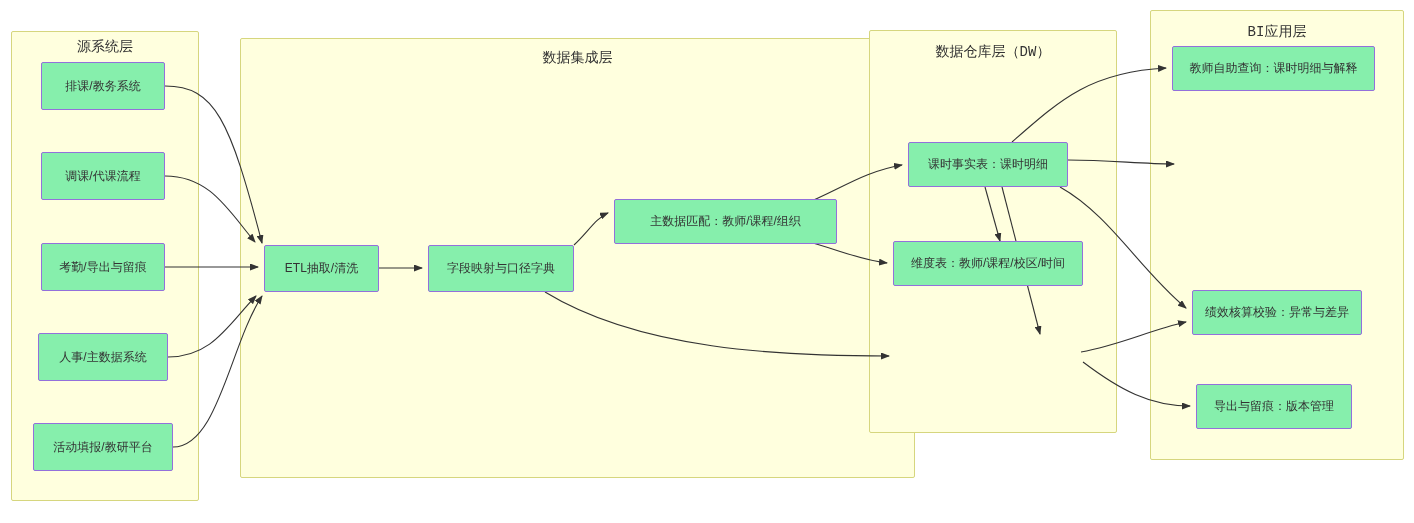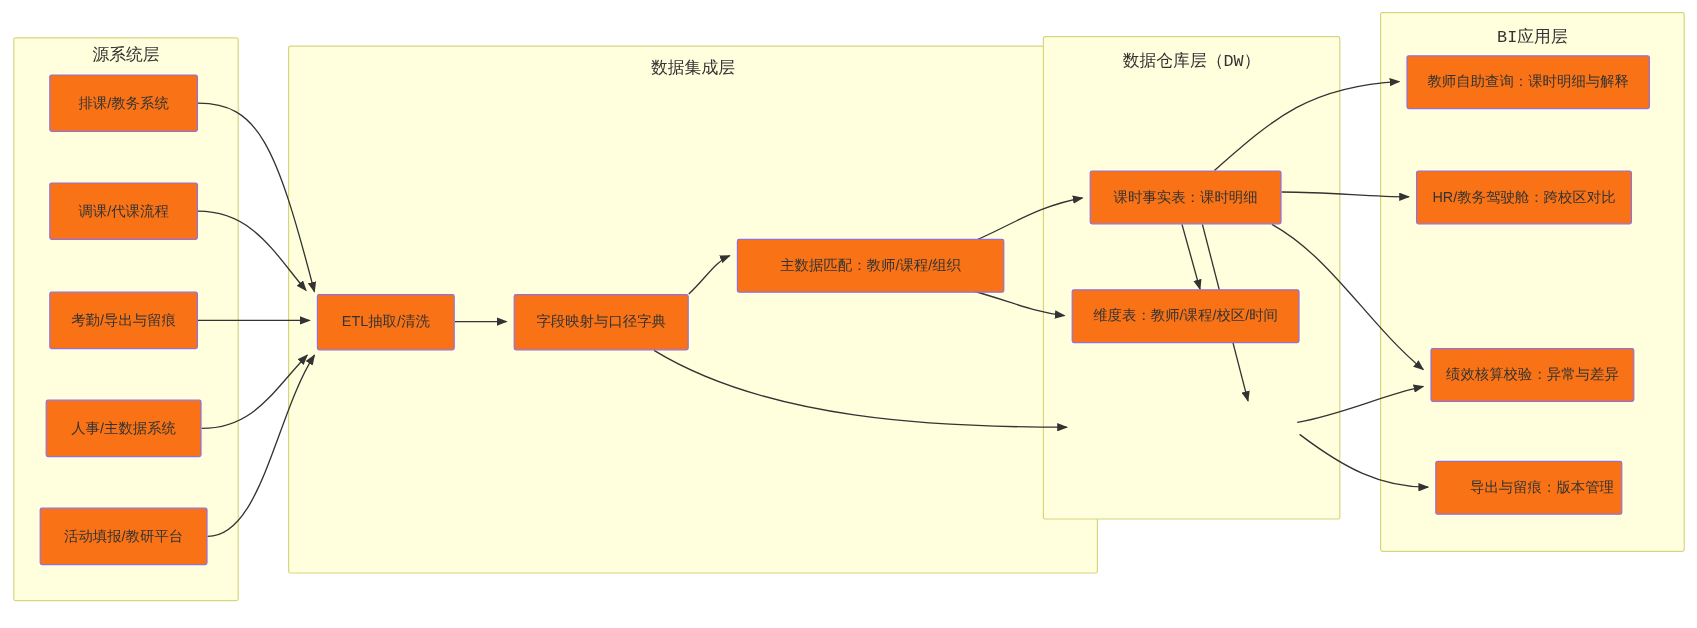--- a/index.html
+++ b/index.html
@@ -36,21 +36,21 @@
     text-align: center;
     font-size: 14px;
     color: #333333;
     line-height: 1;
     white-space: nowrap;
     font-family: Liberation Mono, monospace;
   }
 
   .node {
     position: absolute;
-    background: #f97316;
+    background: #86efac;
     border: 1px solid #9370db;
     border-radius: 2px;
     box-sizing: border-box;
     display: flex;
     align-items: center;
     justify-content: center;
     font-size: 12px;
     color: #333333;
     text-align: center;
     white-space: nowrap;
@@ -145,23 +145,20 @@
   <div class="node" id="node-fact" style="left: 908px; top: 142px; width: 160px; height: 45px;">
     <span>课时事实表：课时明细</span>
   </div>
   <div class="node" id="node-dim" style="left: 893px; top: 241px; width: 190px; height: 45px;">
     <span>维度表：教师/课程/校区/时间</span>
   </div>
 
   <div class="node" id="node-bi1" style="left: 1172px; top: 46px; width: 203px; height: 45px;">
     <span>教师自助查询：课时明细与解释</span>
   </div>
-  <div class="node" id="node-bi2" style="left: 1180px; top: 142px; width: 180px; height: 45px;">
-    <span>HR/教务驾驶舱：跨校区对比</span>
-  </div>
   <div class="node" id="node-bi3" style="left: 1192px; top: 290px; width: 170px; height: 45px;">
     <span>绩效核算校验：异常与差异</span>
   </div>
-  <div class="node" id="node-bi4" style="left: 1196px; top: 384px; width: 156px; height: 45px; justify-content: flex-end;">
+  <div class="node" id="node-bi4" style="left: 1196px; top: 384px; width: 156px; height: 45px;">
     <span>导出与留痕：版本管理</span>
   </div>
 
 </div>
 
 </body></html>

